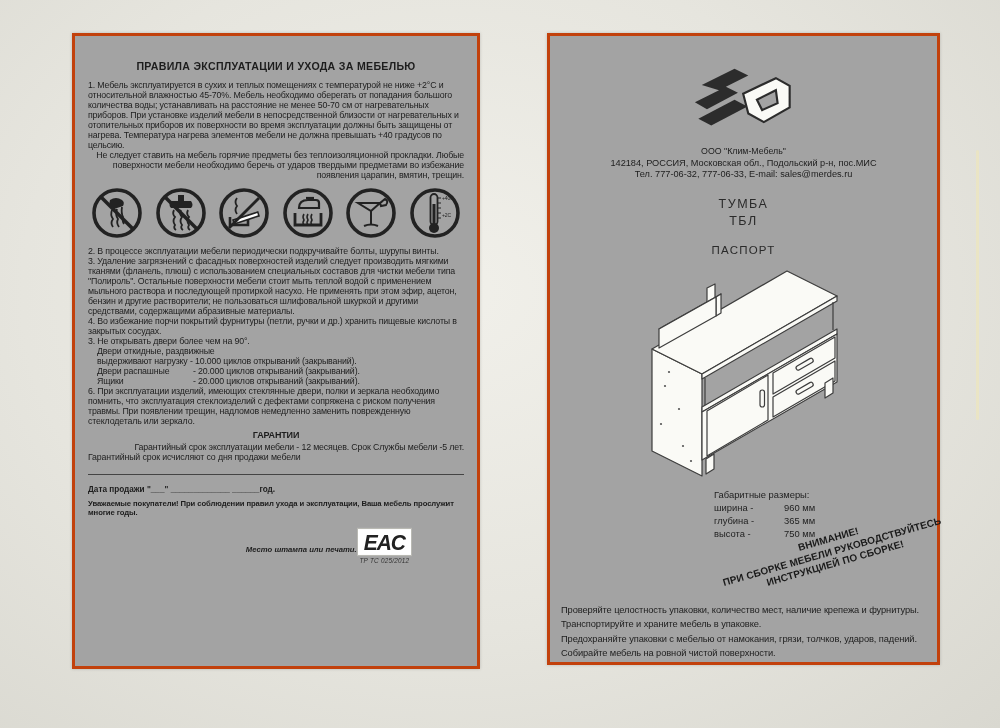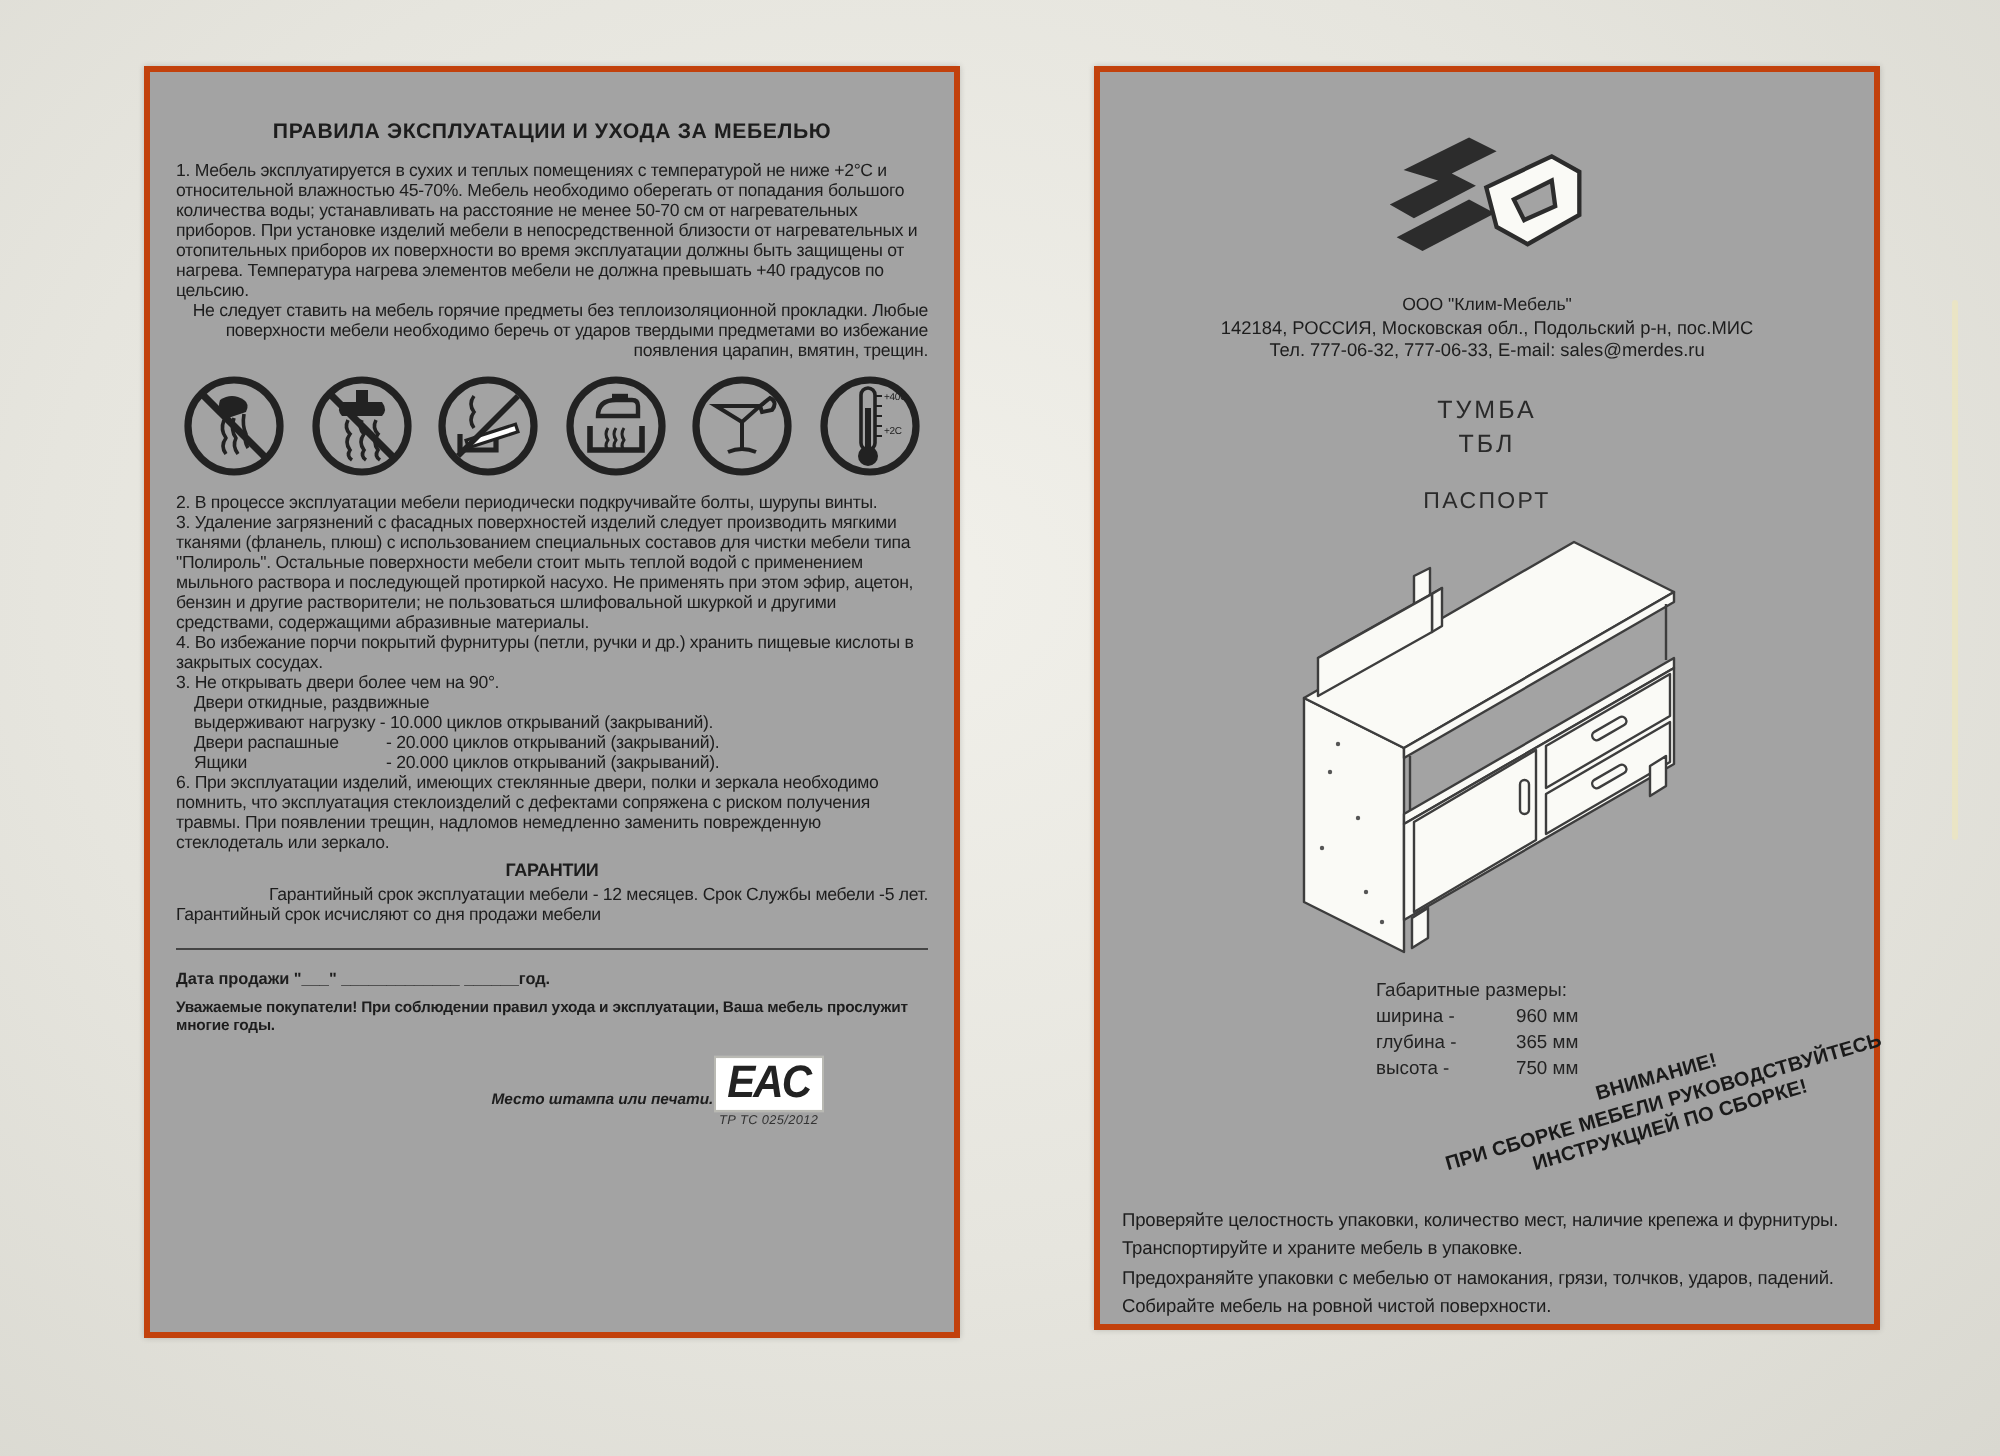--- a/index.html
+++ b/index.html
@@ -46,21 +46,21 @@
   .page-right { left:547px; top:33px; width:393px; height:632px; }
   .pr-header { text-align:center; margin-top:26px; }
   .brand-logo { width:112px; height:78px; }
   .pr-company { font-size:8.8px; margin-top:2px; }
   .pr-address { font-size:9.2px; margin-top:2px; }
   .pr-contacts { font-size:9.2px; margin-top:1px; }
   .pr-product { text-align:center; font-size:12.5px; letter-spacing:1.5px; margin-top:18px; color:#2a2a2a; }
   .pr-model { text-align:center; font-size:12.5px; letter-spacing:1.5px; margin-top:3px; color:#2a2a2a; }
   .pr-doctype { text-align:center; font-size:11.5px; letter-spacing:1.2px; margin-top:16px; color:#2a2a2a; }
   .cab-wrap { position:absolute; left:50%; top:218px; transform:translateX(-50%); }
-  .dims { position:absolute; left:138px; top:452px; font-size:9.4px; line-height:13px; color:#222; }
+  .dims { position:absolute; left:164px; top:452px; font-size:9.4px; line-height:13px; color:#222; }
   .dims-row { display:flex; }
   .dims-row .lbl { width:58px; flex:none; }
   .dims-row .val { margin-left:12px; }
   .warning {
     position:absolute; left:148px; top:497px; width:268px;
     transform:rotate(-16deg);
     text-align:center; font-weight:bold; font-size:10px; line-height:12.5px;
     letter-spacing:.1px; color:#1a1a1a;
   }
   .pr-notes { position:absolute; left:11px; right:6px; top:567px; font-size:9.3px; line-height:14.3px; letter-spacing:-.1px; }

